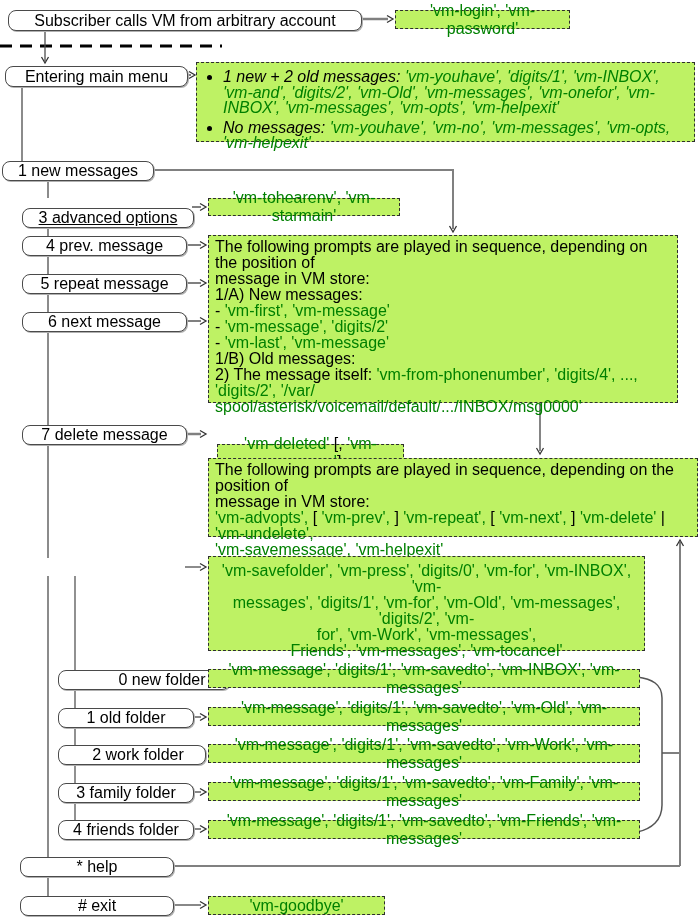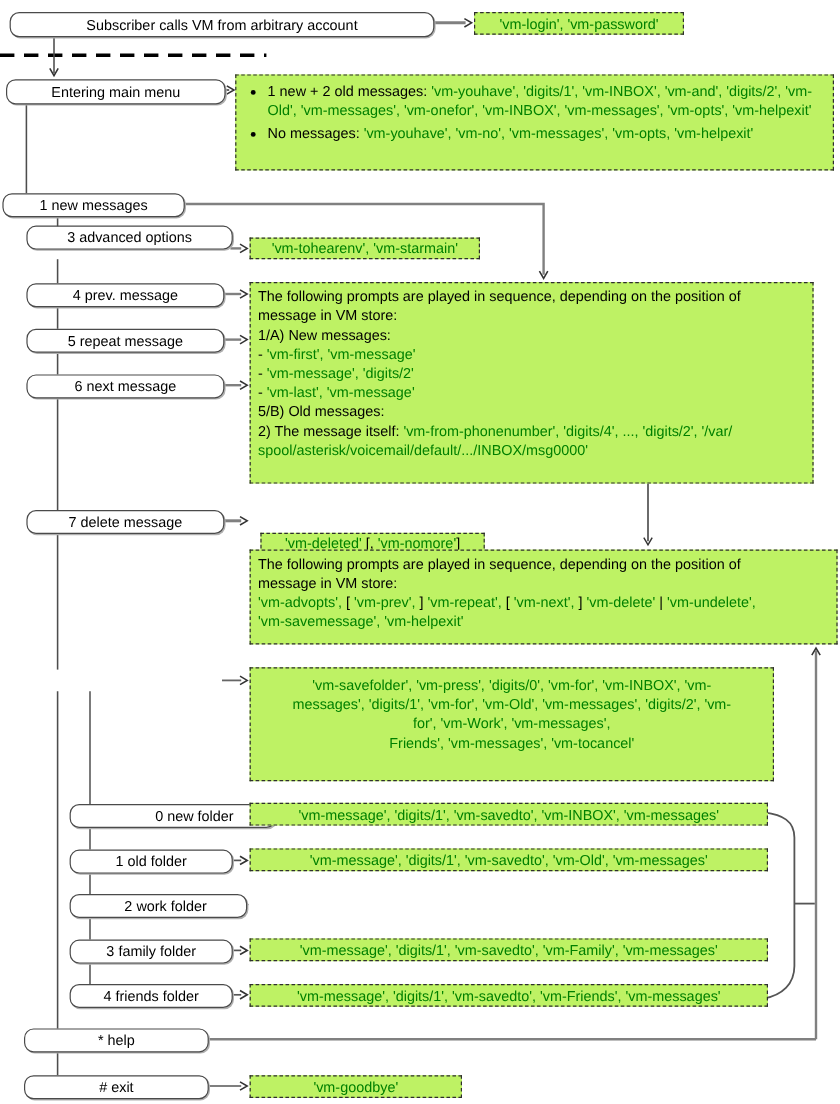--- a/index.html
+++ b/index.html
@@ -1,29 +1,29 @@
 <!DOCTYPE html>
 <html><head>
 <meta charset="utf-8">
 <style>
   html,body{margin:0;padding:0;background:#fff;}
   #canvas{position:relative;width:700px;height:920px;background:#fff;overflow:hidden;
-          font-family:"Liberation Sans","DejaVu Sans",sans-serif;font-size:12px;color:#000;}
+          font-family:"Liberation Sans","DejaVu Sans",sans-serif;font-size:16px;color:#000;}
   #wires{position:absolute;left:0;top:0;z-index:1;}
   .nb{position:absolute;z-index:2;background:#fff;border:1.5px solid #4a4a4a;border-radius:8px;
       box-shadow:1px 1px 0 #b0b0b0;display:flex;align-items:center;justify-content:center;
       white-space:nowrap;}
   .db{position:absolute;z-index:2;background:#bef264;border:1.6px dashed #2e2e2e;box-sizing:border-box;}
   .db.center{display:flex;align-items:center;justify-content:center;text-align:center;}
   .db.pad{padding:3px 6px;}
   .g{color:#008000;}
   .k{color:#000;}
   .lines .ln{line-height:16px;}
   .lines.ctr .ln{text-align:center;}
-  ul.menu{margin:4px 0 0 0;padding:2px 8px 2px 26px;}
+  ul.menu{margin:4px 0 0 0;padding:2px 8px 2px 26px;font-style:italic;}
   ul.menu li{line-height:15.5px;margin:0 0 4px 0;}
 </style>
 </head>
 <body>
 
 <div id="canvas">
 
   <svg id="wires" width="700" height="920">
 
     <line x1="0" y1="46" x2="222" y2="46" stroke="#000" stroke-width="3" stroke-dasharray="12 8"></line>
@@ -134,21 +134,21 @@
 
   <div class="nb" style="left:8px;top:10px;width:352px;height:19px;">
       <span>Subscriber calls VM from arbitrary account</span>
     </div>
   <div class="nb" style="left:5px;top:66px;width:181px;height:19px;">
       <span>Entering main menu</span>
     </div>
   <div class="nb" style="left:2px;top:161px;width:150px;height:18px;">
       <span>1 new messages</span>
     </div>
-  <div class="nb" style="left:22px;top:188px;width:170px;height:18px;">
+  <div class="nb" style="left:22px;top:208px;width:170px;height:18px;text-decoration:underline;">
       <span>3 advanced options</span>
     </div>
   <div class="nb" style="left:22px;top:236px;width:163px;height:18px;">
       <span>4 prev. message</span>
     </div>
   <div class="nb" style="left:22px;top:274px;width:163px;height:18px;">
       <span>5 repeat message</span>
     </div>
   <div class="nb" style="left:22px;top:312px;width:163px;height:18px;">
       <span>6 next message</span>
@@ -193,21 +193,21 @@
       <span>'vm-tohearenv', 'vm-starmain'</span>
     </div>
 
   <div class="db pad lines" style="left:208px;top:235px;width:470px;height:168px;">
     <div class="ln"><span class="k">The following prompts are played in sequence, depending on the position of</span></div>
     <div class="ln"><span class="k">message in VM store:</span></div>
     <div class="ln"><span class="k">1/A) New messages:</span></div>
     <div class="ln"><span class="k"> - </span><span class="g">'vm-first', 'vm-message'</span></div>
     <div class="ln"><span class="k"> - </span><span class="g">'vm-message', 'digits/2'</span></div>
     <div class="ln"><span class="k"> - </span><span class="g">'vm-last', 'vm-message'</span></div>
-    <div class="ln"><span class="k">5/B) Old messages:</span></div>
+    <div class="ln"><span class="k">1/B) Old messages:</span></div>
     <div class="ln"><span class="k">2) The message itself: </span><span class="g">'vm-from-phonenumber', 'digits/4', ..., 'digits/2', '/var/</span></div>
     <div class="ln"><span class="g">spool/asterisk/voicemail/default/.../INBOX/msg0000'</span></div>
   </div>
 
   <div class="db center" style="left:217px;top:427px;width:187px;height:18px;margin-top:17px;">
       <span><span class="g">'vm-deleted' </span><span class="k">[, </span><span class="g">'vm-nomore'</span><span class="k">]</span></span>
     </div>
 
   <div class="db pad lines" style="left:208px;top:458px;width:490px;height:79px;">
     <div class="ln"><span class="k">The following prompts are played in sequence, depending on the position of</span></div>
@@ -222,20 +222,23 @@
     <div class="ln">for', 'vm-Work', 'vm-messages',</div>
     <div class="ln">Friends', 'vm-messages', 'vm-tocancel'</div>
   </div>
 
   <div class="db center g" style="left:208px;top:669px;width:432px;height:19px;">
       <span>'vm-message', 'digits/1', 'vm-savedto', 'vm-INBOX', 'vm-messages'</span>
     </div>
   <div class="db center g" style="left:208px;top:707px;width:432px;height:19px;">
       <span>'vm-message', 'digits/1', 'vm-savedto', 'vm-Old', 'vm-messages'</span>
     </div>
+  <div class="db center g" style="left:208px;top:744px;width:432px;height:19px;">
+      <span>'vm-message', 'digits/1', 'vm-savedto', 'vm-Work', 'vm-messages'</span>
+    </div>
   <div class="db center g" style="left:208px;top:782px;width:432px;height:19px;">
       <span>'vm-message', 'digits/1', 'vm-savedto', 'vm-Family', 'vm-messages'</span>
     </div>
   <div class="db center g" style="left:208px;top:820px;width:432px;height:19px;">
       <span>'vm-message', 'digits/1', 'vm-savedto', 'vm-Friends', 'vm-messages'</span>
     </div>
 
   <div class="db center g" style="left:208px;top:896px;width:177px;height:19px;">
       <span>'vm-goodbye'</span>
     </div>

